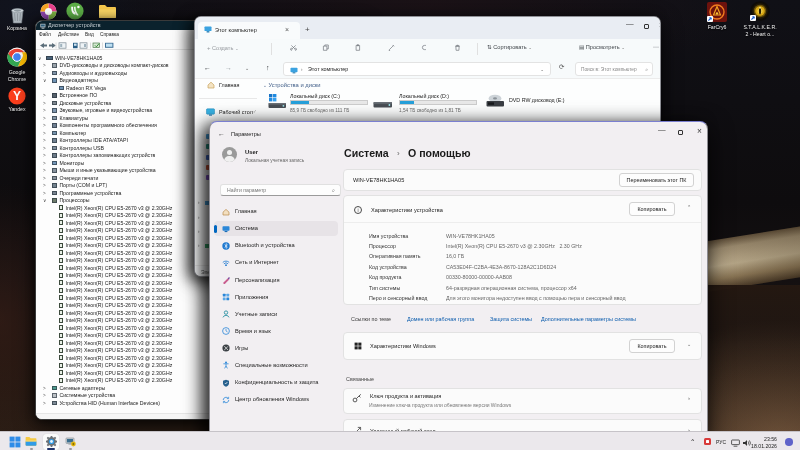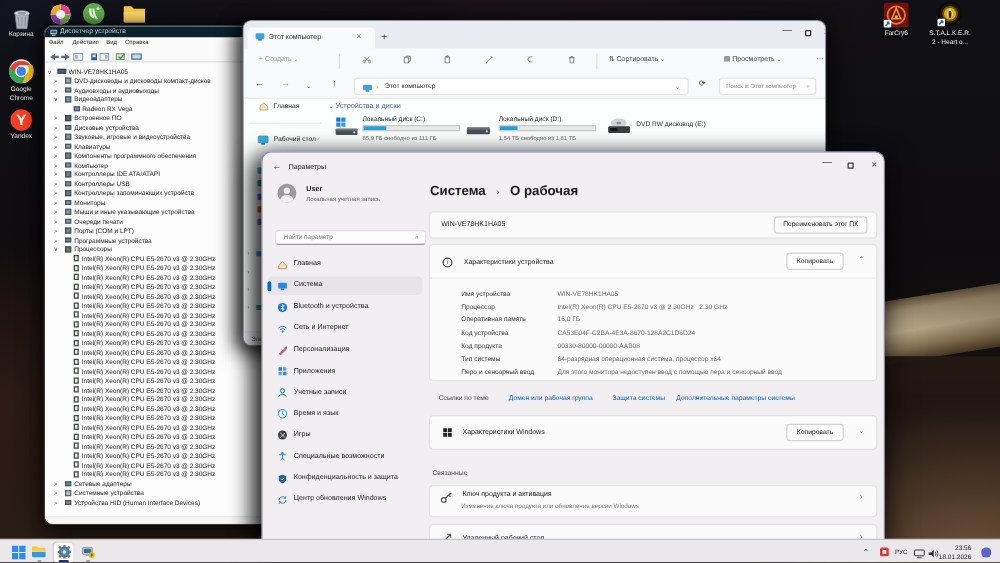--- a/index.html
+++ b/index.html
@@ -421,21 +421,21 @@
     <div class="abs nw" style="left:25px;top:257.1px;font-size:5.7px;color:#1d1d1d;">Конфиденциальность и защита</div>
     <div class="abs" style="left:12px;top:273.6px;width:8px;height:8px;">
       <svg width="8" height="8" viewBox="0 0 8 8">
         <path d="M1.2 4 A2.8 2.8 0 0 1 6.2 2.4 M6.8 4 A2.8 2.8 0 0 1 1.8 5.6" stroke="#2b87d8" stroke-width=".8" fill="none"></path>
         <path d="M6.6 .8 L6.6 2.6 L4.8 2.6 M1.4 7.2 L1.4 5.4 L3.2 5.4" stroke="#2b87d8" stroke-width=".7" fill="none"></path>
       </svg>
     </div>
     <div class="abs nw" style="left:25px;top:274.2px;font-size:5.7px;color:#1d1d1d;">Центр обновления Windows</div>
   <div class="abs nw" style="left:134px;top:25px;font-size:10.6px;font-weight:bold;color:#1a1a1a;">Система</div>
   <div class="abs nw" style="left:187px;top:26.5px;font-size:8px;color:#666;">›</div>
-  <div class="abs nw" style="left:198px;top:25px;font-size:10.6px;font-weight:bold;color:#1a1a1a;">О рабочая</div>
+  <div class="abs nw" style="left:198px;top:25px;font-size:10.6px;font-weight:bold;color:#1a1a1a;">О помощью</div>
 
   <div class="abs" style="left:133px;top:47px;width:359px;height:22px;background:#fbfbfb;border:1px solid #e2e2e2;border-radius:4px;"></div>
   <div class="abs nw" style="left:143px;top:55px;font-size:5.6px;color:#1b1b1b;">WIN-VE78HK1HA05</div>
   <div class="abs" style="left:409px;top:51px;width:75px;height:14px;background:#fdfdfd;border:1px solid #d2d2d2;border-radius:3px;text-align:center;line-height:13px;font-size:5.4px;color:#1b1b1b;">Переименовать этот ПК</div>
 
   <div class="abs" style="left:133px;top:73px;width:359px;height:110px;background:#fbfbfb;border:1px solid #e2e2e2;border-radius:4px;"></div>
   <div class="abs" style="left:144px;top:84px;width:8px;height:8px;border:0.9px solid #4a4a4a;border-radius:50%;text-align:center;line-height:7px;font-size:5px;color:#4a4a4a;">i</div>
   <div class="abs nw" style="left:161px;top:85px;font-size:5.6px;color:#1b1b1b;">Характеристики устройства</div>
   <div class="abs" style="left:419px;top:80px;width:46px;height:14px;background:#fdfdfd;border:1px solid #d2d2d2;border-radius:3px;text-align:center;line-height:13px;font-size:5.4px;color:#1b1b1b;">Копировать</div>
   <div class="abs nw" style="left:477px;top:82px;font-size:5px;color:#555;">⌃</div>

